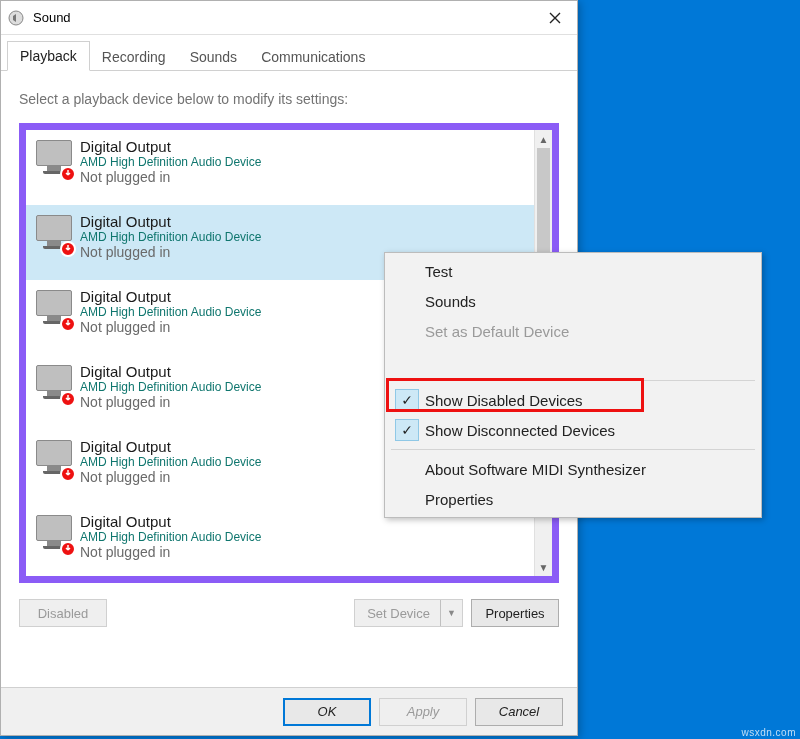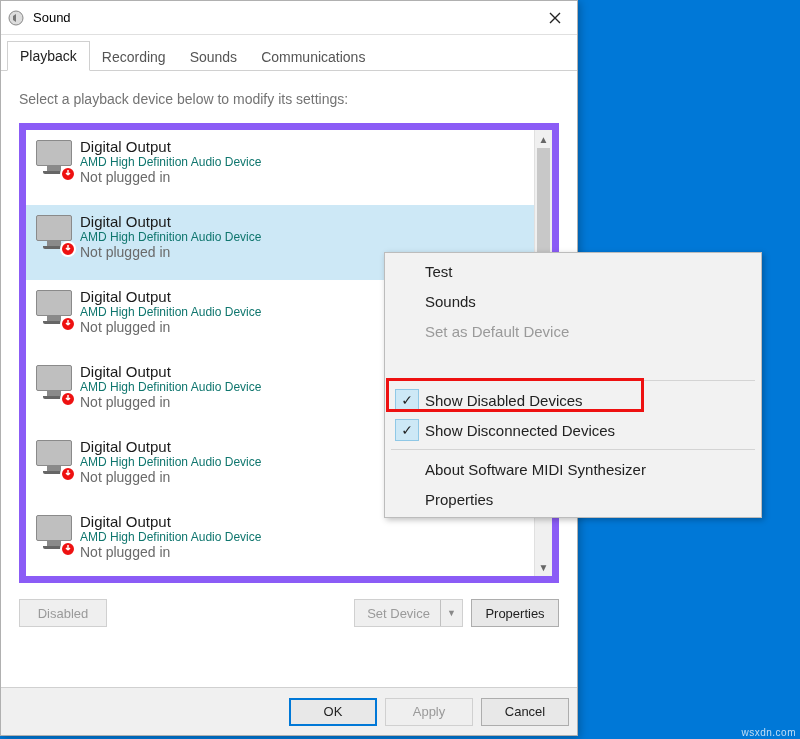--- a/index.html
+++ b/index.html
@@ -170,22 +170,23 @@
   .btn.split .drop { border-left:1px solid #c0c0c0; width:22px; height:26px; display:flex; align-items:center; justify-content:center; margin-left:10px; font-size:9px; color:#888; }
   .dlg-bottom {
     position:absolute;
     left:0; right:0; bottom:0;
     height:48px;
     background:#f0f0f0;
     border-top:1px solid #d0d0d0;
     display:flex;
     justify-content:flex-end;
     align-items:center;
-    padding:0 8px;
+    padding:0 14px;
     gap:8px;
+    font-style:italic;
   }
   .btn.primary { border:2px solid #0078d7; background:#e8e8e8; }
   .context-menu {
     position:absolute;
     left:384px; top:252px;
     width:378px;
     background:#f2f2f2;
     border:1px solid #bcbcbc;
     box-shadow:2px 2px 6px rgba(0,0,0,0.25);
     padding:3px 0;

